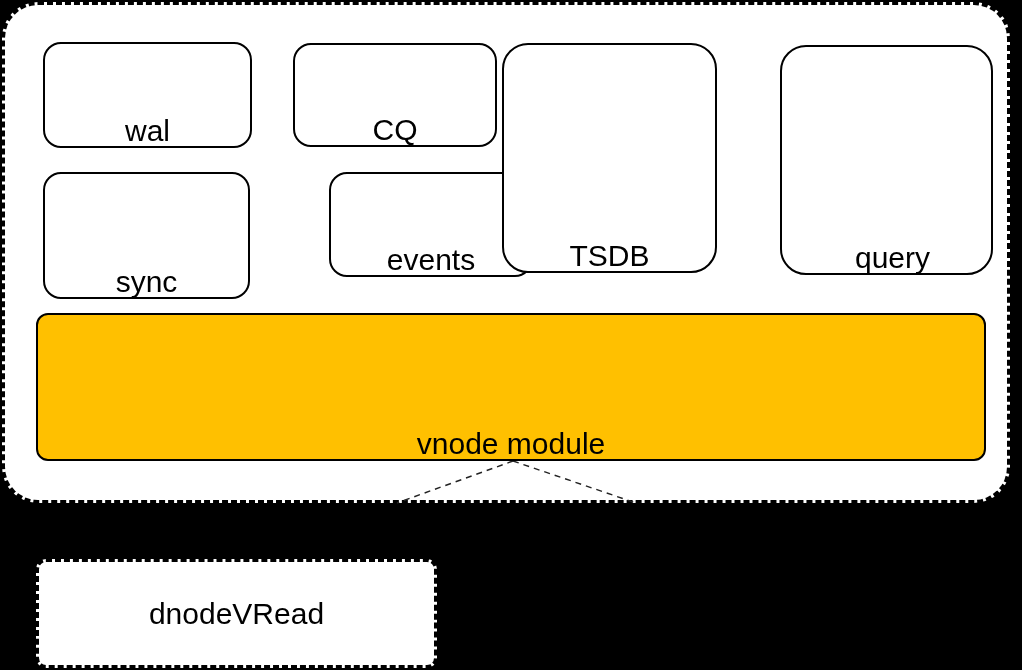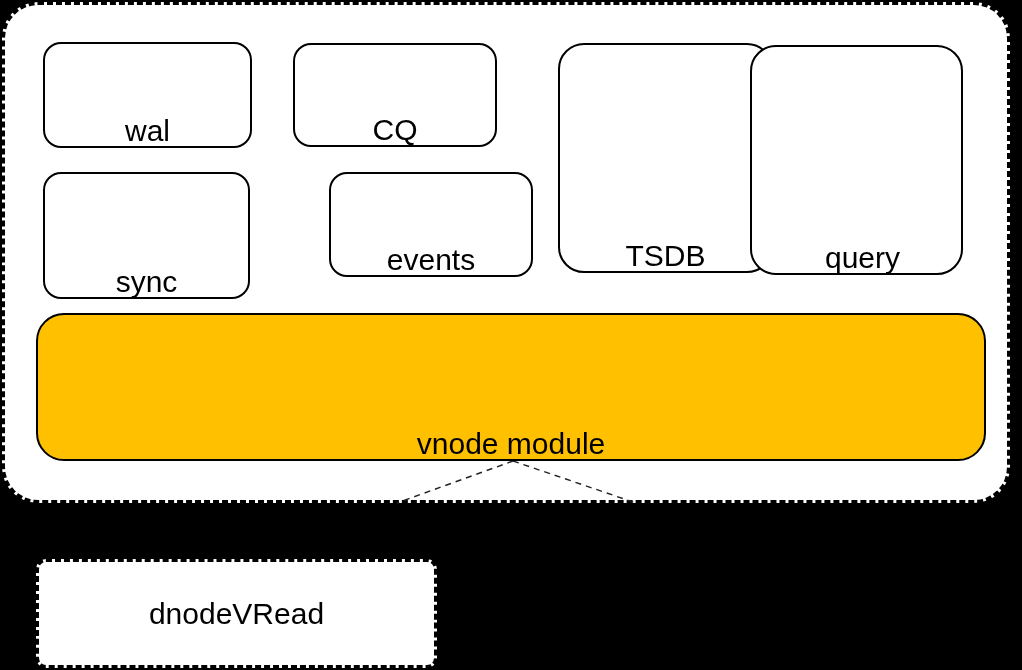--- a/index.html
+++ b/index.html
@@ -45,29 +45,29 @@
   .box-label {
     font-size: 30px;
     color: #000000;
     line-height: 1;
     white-space: nowrap;
   }
   .box-wal    { left: 43px;  top: 42px;  width: 209px; height: 106px; }
   .box-cq     { left: 293px; top: 43px;  width: 204px; height: 104px; }
   .box-sync   { left: 43px;  top: 172px; width: 207px; height: 127px; }
   .box-events { left: 293px; top: 172px; width: 204px; height: 105px; margin-left: 36px; }
-  .box-tsdb   { left: 558px; top: 43px;  width: 215px; height: 230px; border-radius: 26px; }
-  .box-query  { left: 750px; top: 45px;  width: 213px; height: 230px; border-radius: 26px; padding-left: 12px; }
+  .box-tsdb   { left: 502px; top: 43px;  width: 215px; height: 230px; border-radius: 26px; }
+  .box-query  { left: 780px; top: 45px;  width: 213px; height: 230px; border-radius: 26px; padding-left: 12px; }
   .box-vnode {
     left: 36px;
     top: 313px;
     width: 950px;
     height: 148px;
     background: #FFC000;
-    border-radius: 28px;
+    border-radius: 12px;
   }
   
   .connectors {
     position: absolute;
     left: 0;
     top: 0;
     width: 1022px;
     height: 670px;
     z-index: 2;
     pointer-events: none;

